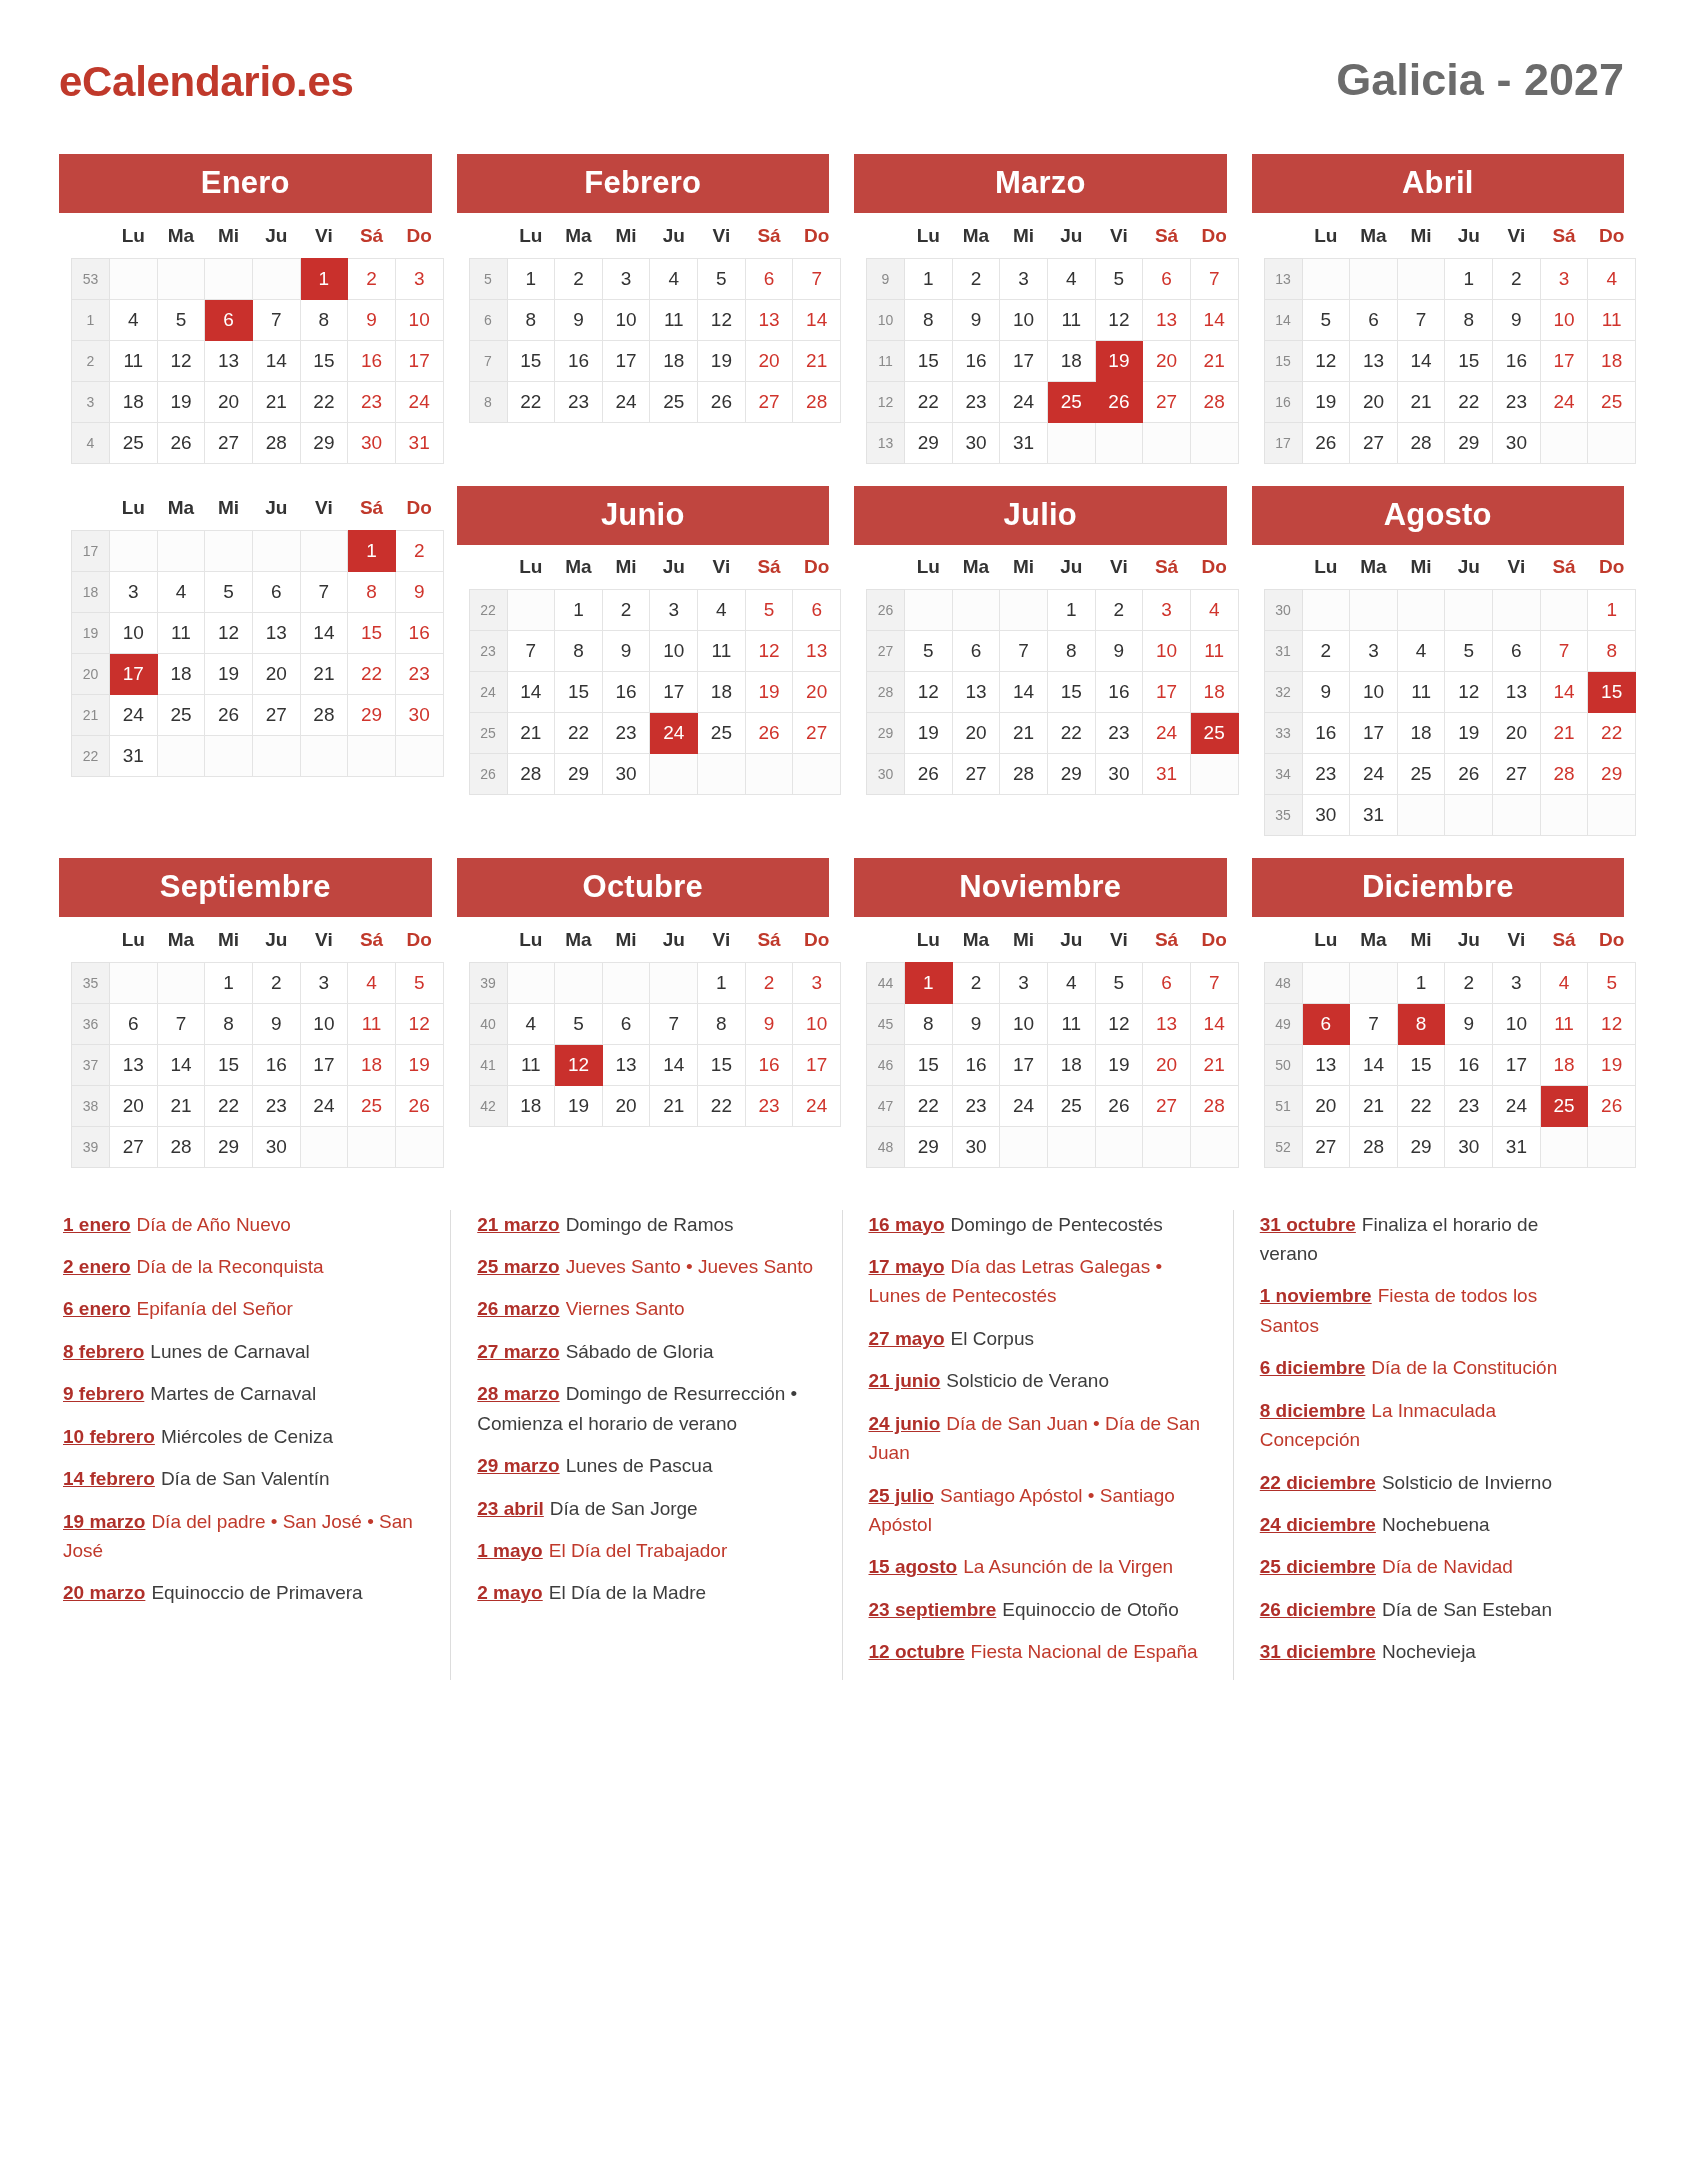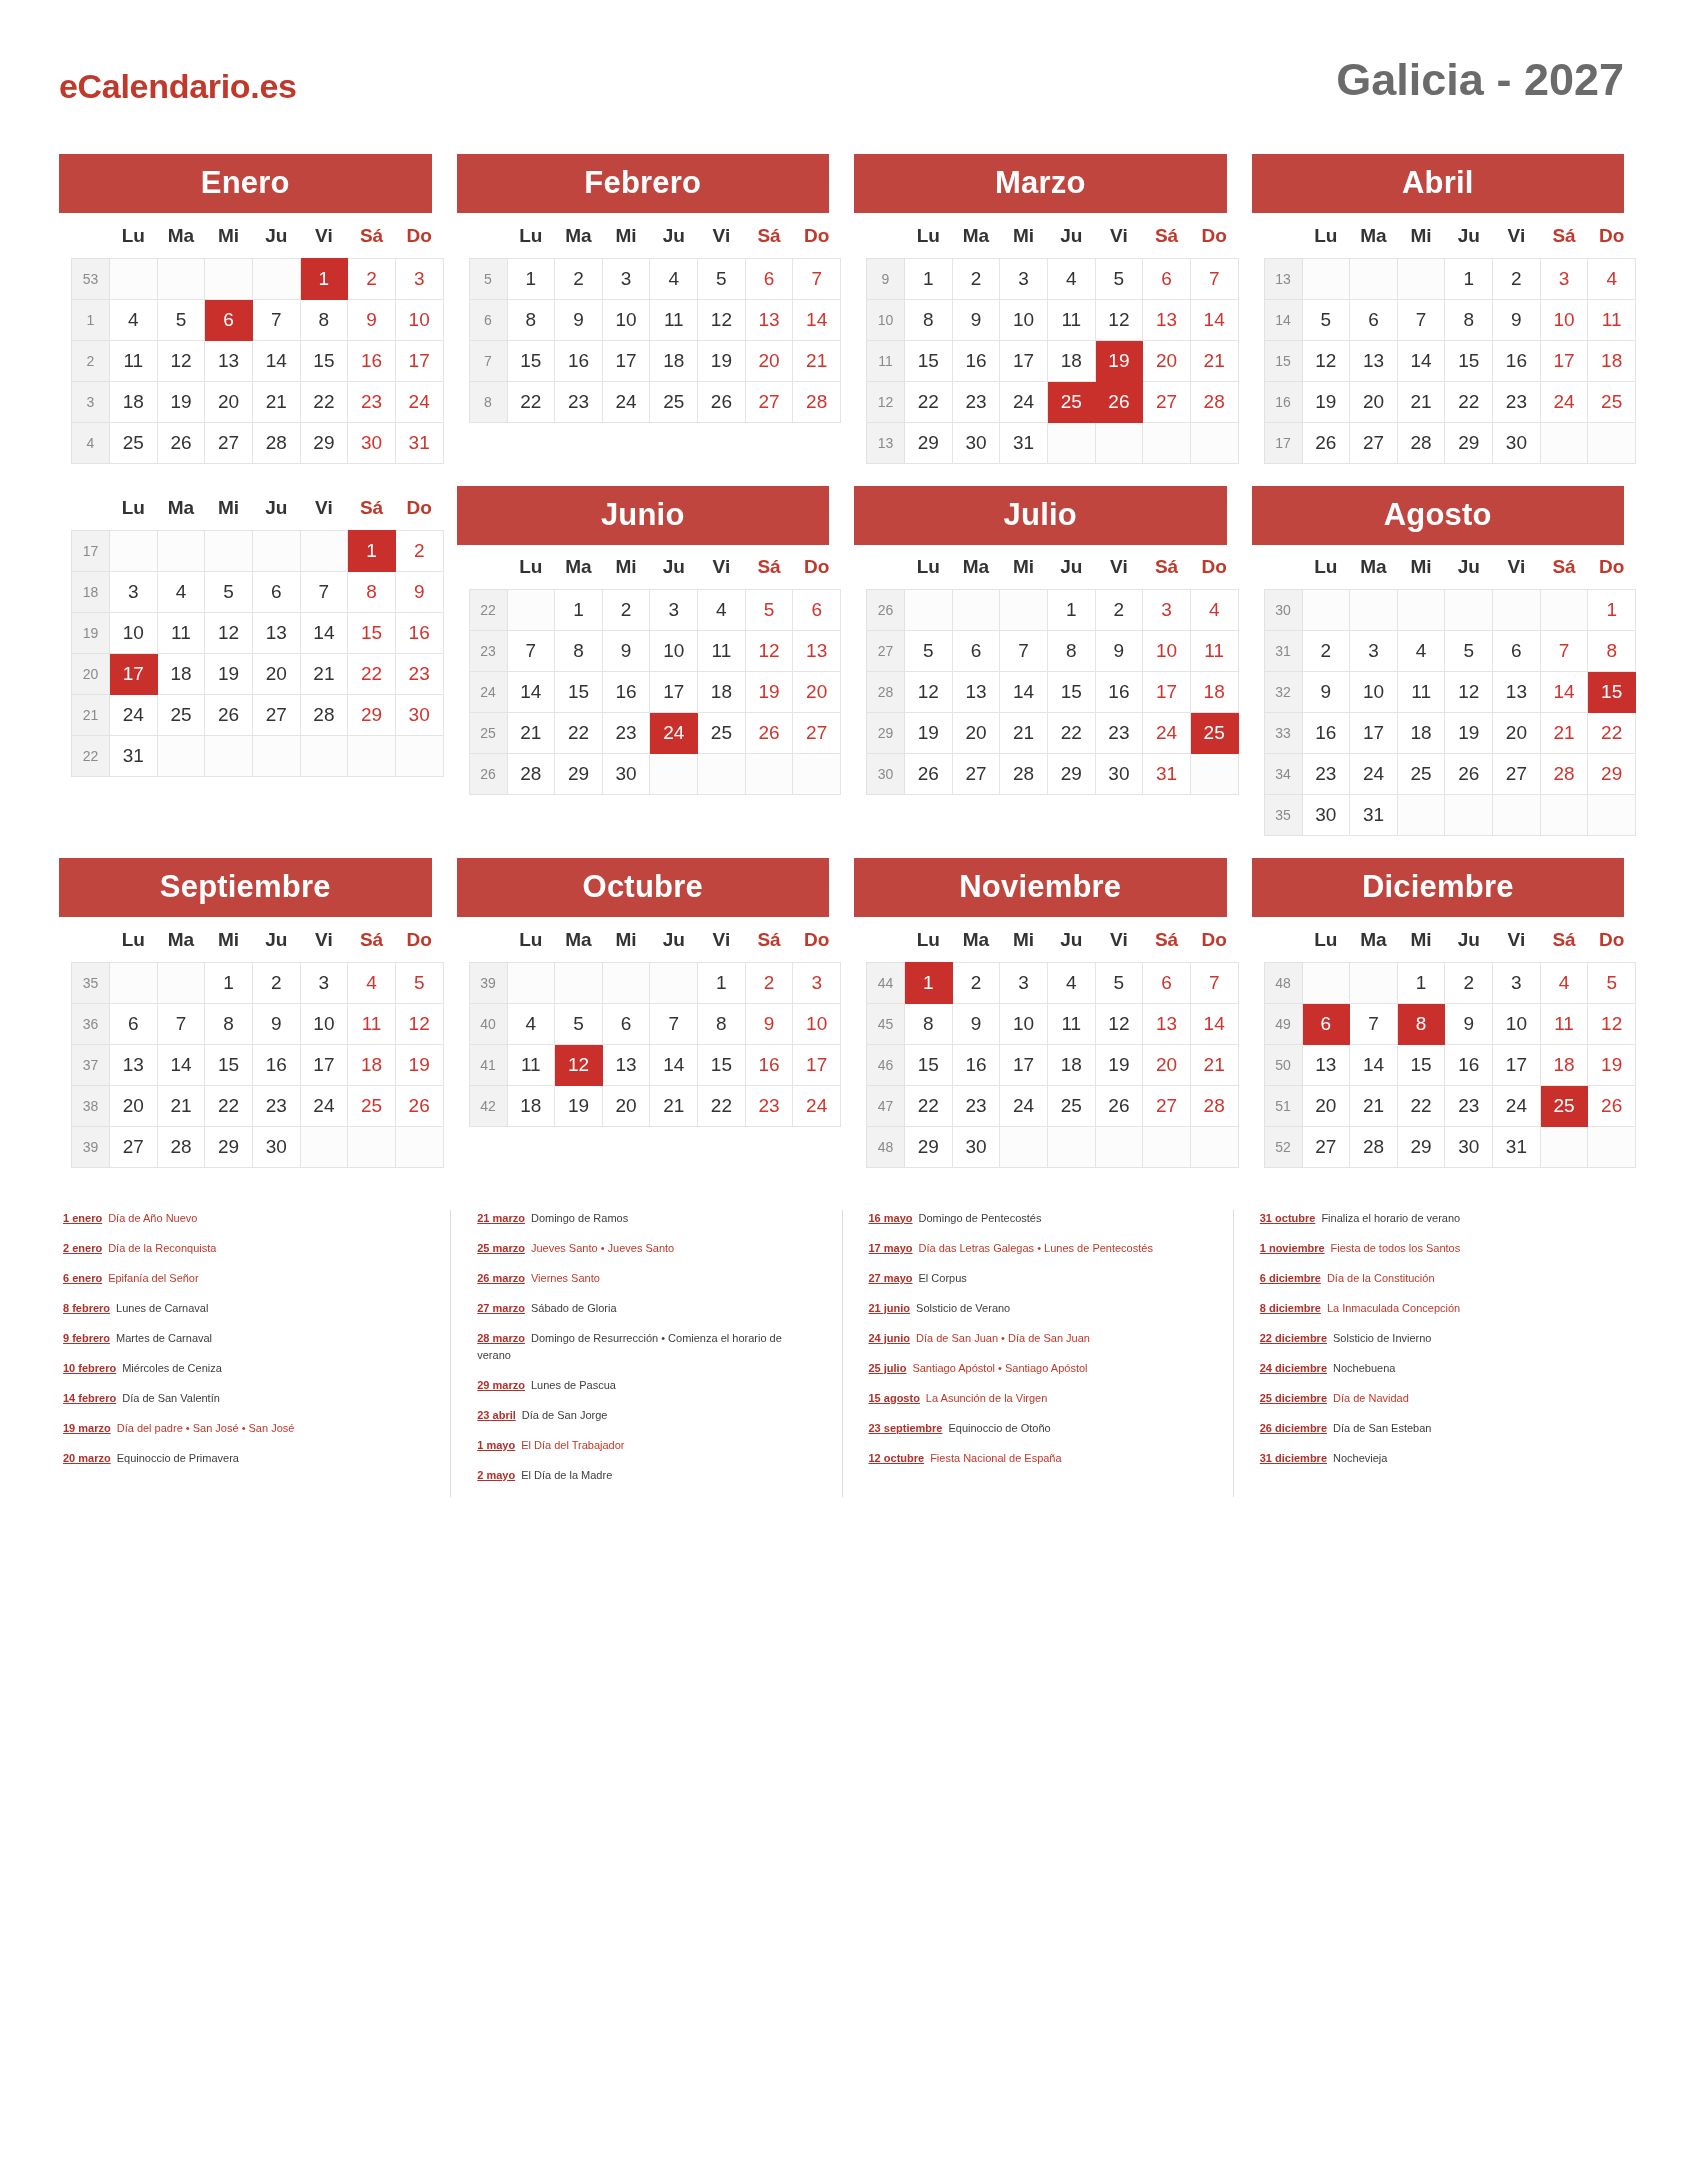--- a/index.html
+++ b/index.html
@@ -14,21 +14,21 @@
   .page { padding: 54px 59px 0 59px; }
 
   
   .header {
     display: flex;
     align-items: flex-end;
     justify-content: space-between;
     margin-bottom: 48px;
   }
   .brand {
-    font-size: 34px;
+    font-size: 42px;
     font-weight: bold;
     color: #c0392b;
     letter-spacing: -0.3px;
   }
   .region-title {
     font-size: 45px;
     font-weight: bold;
     color: #6b6b6b;
   }
 
@@ -103,21 +103,21 @@
     grid-template-columns: repeat(4, 1fr);
     column-gap: 0;
     margin-top: 42px;
   }
   .notes-col {
     padding: 0 26px;
     border-left: 1px solid #dddddd;
   }
   .notes-col:first-child { border-left: none; padding-left: 4px; }
   .note {
-    font-size: 11px;
+    font-size: 19px;
     line-height: 1.55;
     margin-bottom: 13px;
     color: #3d3d3d;
   }
   .note .date {
     color: #b0302a;
     font-weight: bold;
     text-decoration: underline;
     margin-right: 6px;
     white-space: nowrap;

